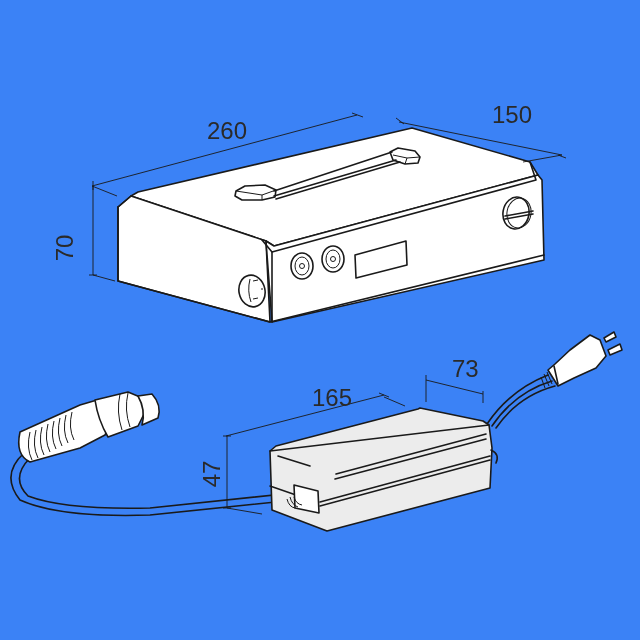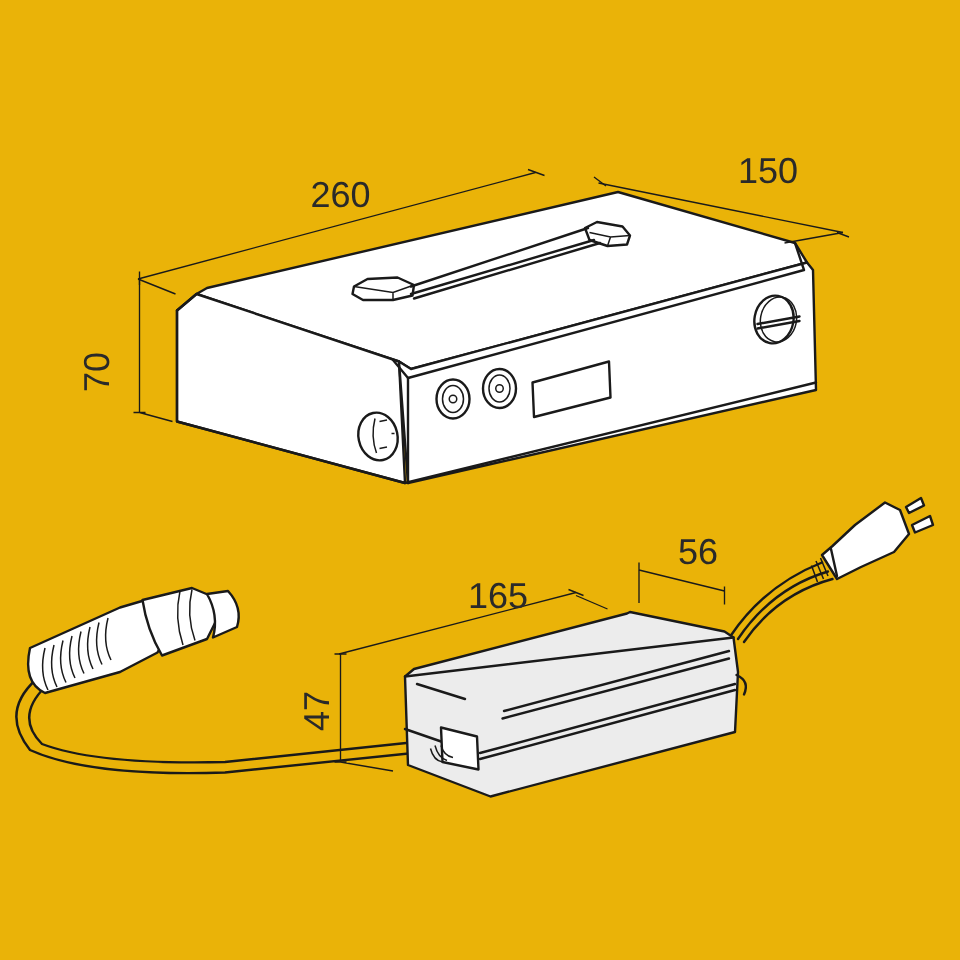--- a/index.html
+++ b/index.html
@@ -1,16 +1,16 @@
 <!DOCTYPE html>
 <html><head>
 <meta charset="utf-8">
 <style>
   html, body { margin: 0; padding: 0; background: #ffffff; }
-  #stage { position: relative; width: 640px; height: 640px; overflow: hidden; background: #eab308; }
+  #stage { position: relative; width: 640px; height: 640px; overflow: hidden; background: #3b82f6; }
   svg { position: absolute; left: 0; top: 0; }
   .ln { fill: none; stroke: #1a1a1a; stroke-width: 1.6; stroke-linejoin: round; stroke-linecap: round; }
   .thin { fill: none; stroke: #1a1a1a; stroke-width: 1; }
   .dim { fill: none; stroke: #1a1a1a; stroke-width: 0.9; }
   .wfill { fill: #ffffff; stroke: #1a1a1a; stroke-width: 1.6; stroke-linejoin: round; }
   .gfill { fill: #ececec; stroke: #1a1a1a; stroke-width: 1.6; stroke-linejoin: round; }
   .lbl { position: absolute; font-family: "Liberation Sans", sans-serif; font-size: 24px; color: #2a2a2a; white-space: nowrap; line-height: 1; }
 </style>
 </head>
 <body>
@@ -126,15 +126,15 @@
       <path class="dim" d="M223,508 L231,508 M227,508 L262,514"></path>
     </g>
   </g>
 </svg>
 
 <span class="lbl" style="left:207px; top:119px;">260</span>
 <span class="lbl" style="left:492px; top:103px;">150</span>
 <span class="lbl" style="left:52px; top:236px; transform:rotate(-90deg); transform-origin:center;">70</span>
 
 <span class="lbl" style="left:267px; top:386px;margin-left:45px;">165</span>
-<span class="lbl" style="left:452px; top:357px;">56</span>
+<span class="lbl" style="left:452px; top:357px;">73</span>
 <span class="lbl" style="left:199px; top:462px; transform:rotate(-90deg); transform-origin:center;">47</span>
 </div>
 
 </body></html>

